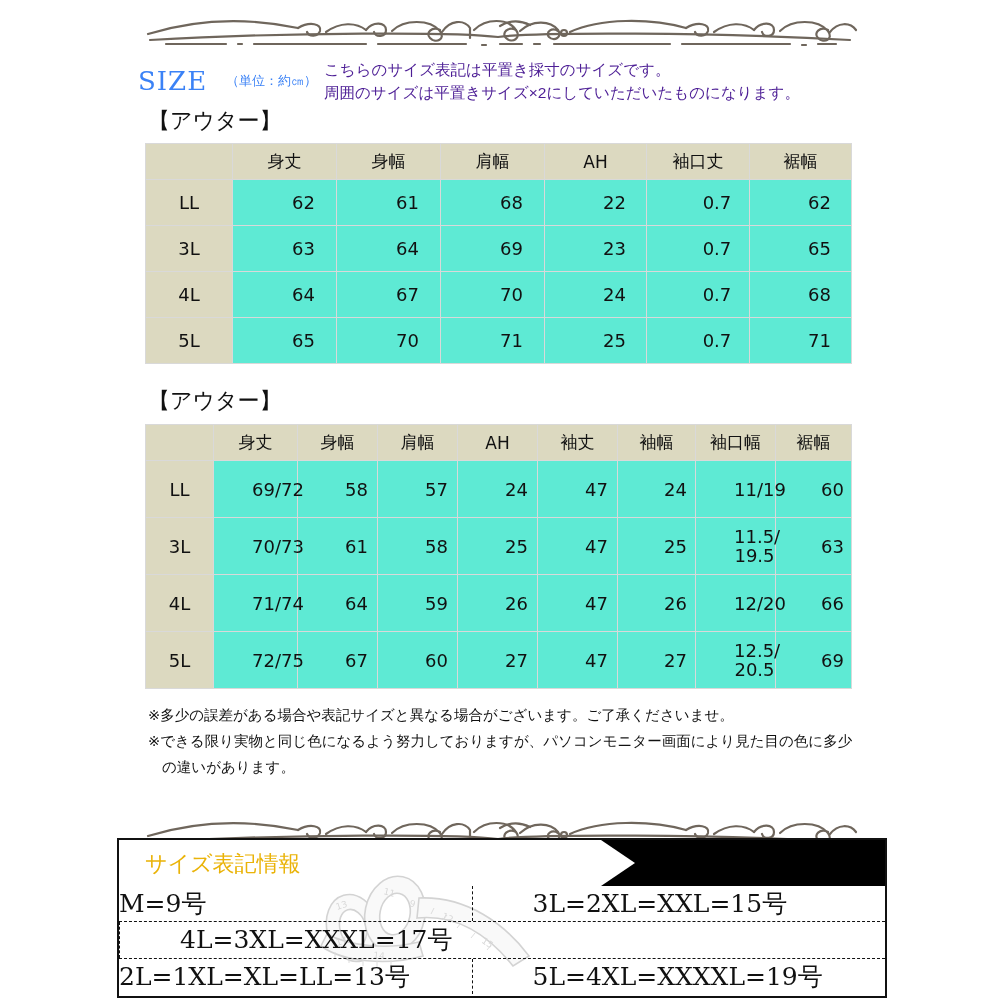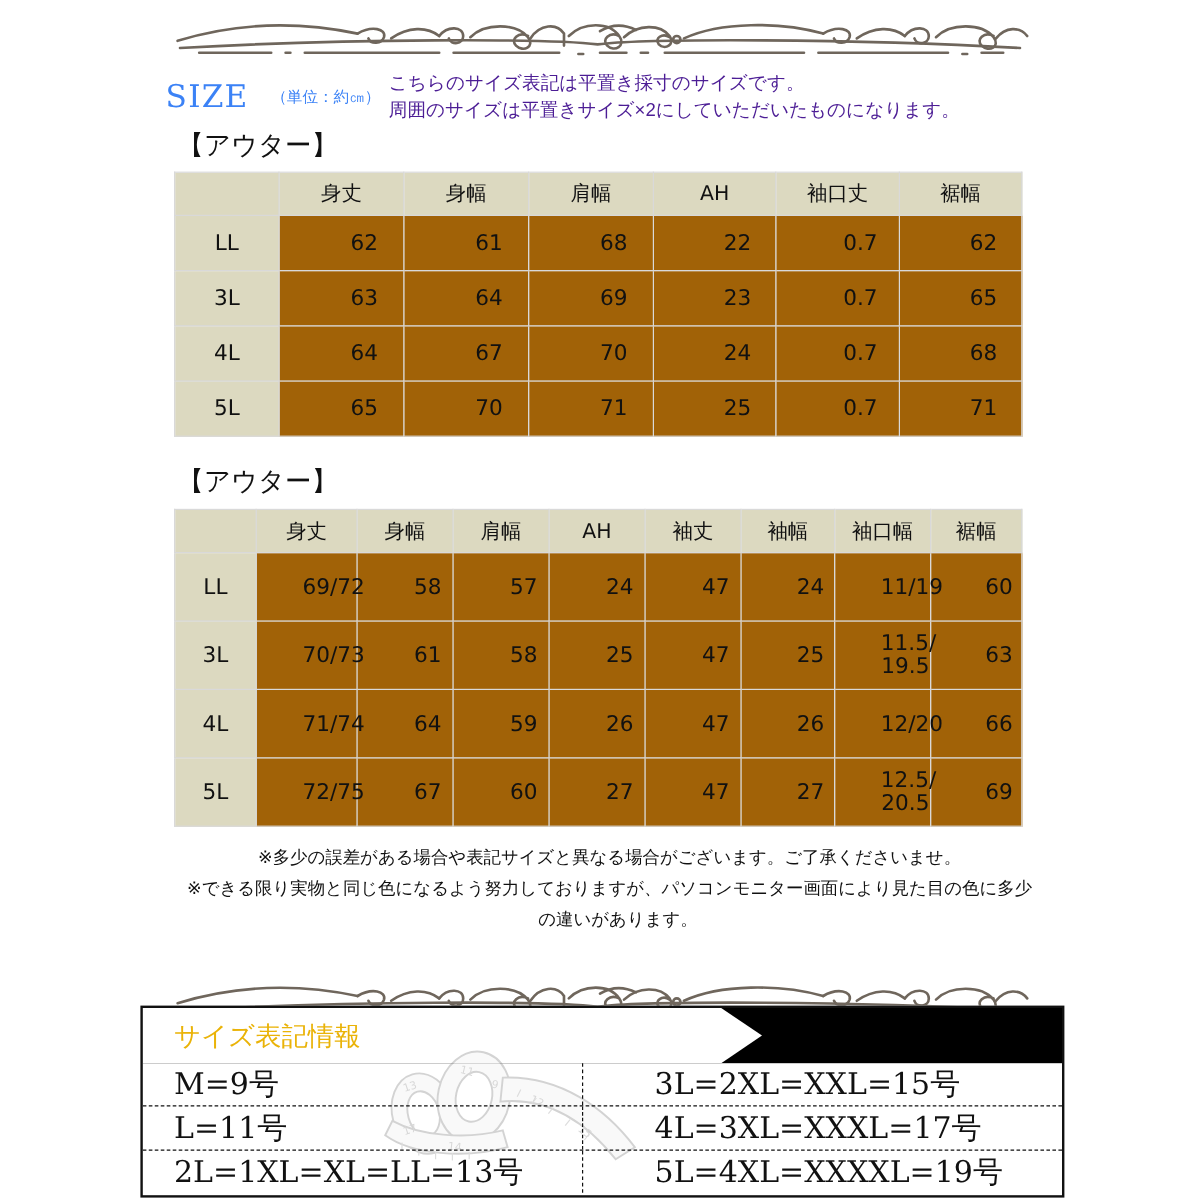--- a/index.html
+++ b/index.html
@@ -95,42 +95,42 @@
     background: #dcd9c0;
     font-size: 17px;
   }
   .size-table .rowlabel {
     background: #dcd9c0;
     font-size: 18px;
   }
   .size-table .corner {
     background: #dcd9c0;
   }
-  .size-table td.val { background: #a16207; padding-left: 38px; }
+  .size-table td.val { background: #5eead4; padding-left: 38px; }
   .two-line { font-size: 16px; line-height: 19px; }
 
   #table-outer { left: 145px; top: 143px; width: 706px; }
   #table-outer tr { height: 46px; }
   #table-outer tr.headrow { height: 36px; }
 
   #table-inner { left: 145px; top: 424px; width: 706px; }
   #table-inner tr { height: 57px; }
   #table-inner tr.headrow { height: 36px; }
 
   
   .notes {
     position: absolute;
     left: 148px;
     top: 702px;
     width: 720px;
     font-size: 14.5px;
     line-height: 26px;
     color: #111;
   }
-  .note-line { white-space: nowrap; text-align: center; }
+  .note-line { white-space: nowrap; }
   .note-indent { padding-left: 14px; }
 
   
   #conv-wrap {
     position: absolute;
     left: 117px;
     top: 838px;
     width: 766px;
     height: 156px;
     border: 2px solid #111;
@@ -181,21 +181,21 @@
     display: flex;
   }
   .conv-row + .conv-row { border-top: 1px dashed #111; }
   .conv-cell {
     flex: 1 1 50%;
     display: flex;
     align-items: center;
     position: relative;
     z-index: 2;
   }
-  .conv-cell.left { padding-left: 26px; }
+  .conv-cell.left { }
   .conv-cell.right {
     padding-left: 60px;
     border-left: 1px dashed #111;
   }
   .conv-text {
     font-size: 25px;
     font-family: "DejaVu Serif", "Liberation Serif", serif;
     color: #111;
     white-space: nowrap;
   }
@@ -435,23 +435,20 @@
     <div id="conv-rows">
         <div class="conv-row">
           <div class="conv-cell left">
             <span class="conv-text">M=9号</span>
           </div>
           <div class="conv-cell right">
             <span class="conv-text">3L=2XL=XXL=15号</span>
           </div>
         </div>
         <div class="conv-row">
-          <div class="conv-cell left">
-            <span class="conv-text">L=11号</span>
-          </div>
           <div class="conv-cell right">
             <span class="conv-text">4L=3XL=XXXL=17号</span>
           </div>
         </div>
         <div class="conv-row">
           <div class="conv-cell left">
             <span class="conv-text">2L=1XL=XL=LL=13号</span>
           </div>
           <div class="conv-cell right">
             <span class="conv-text">5L=4XL=XXXXL=19号</span>

